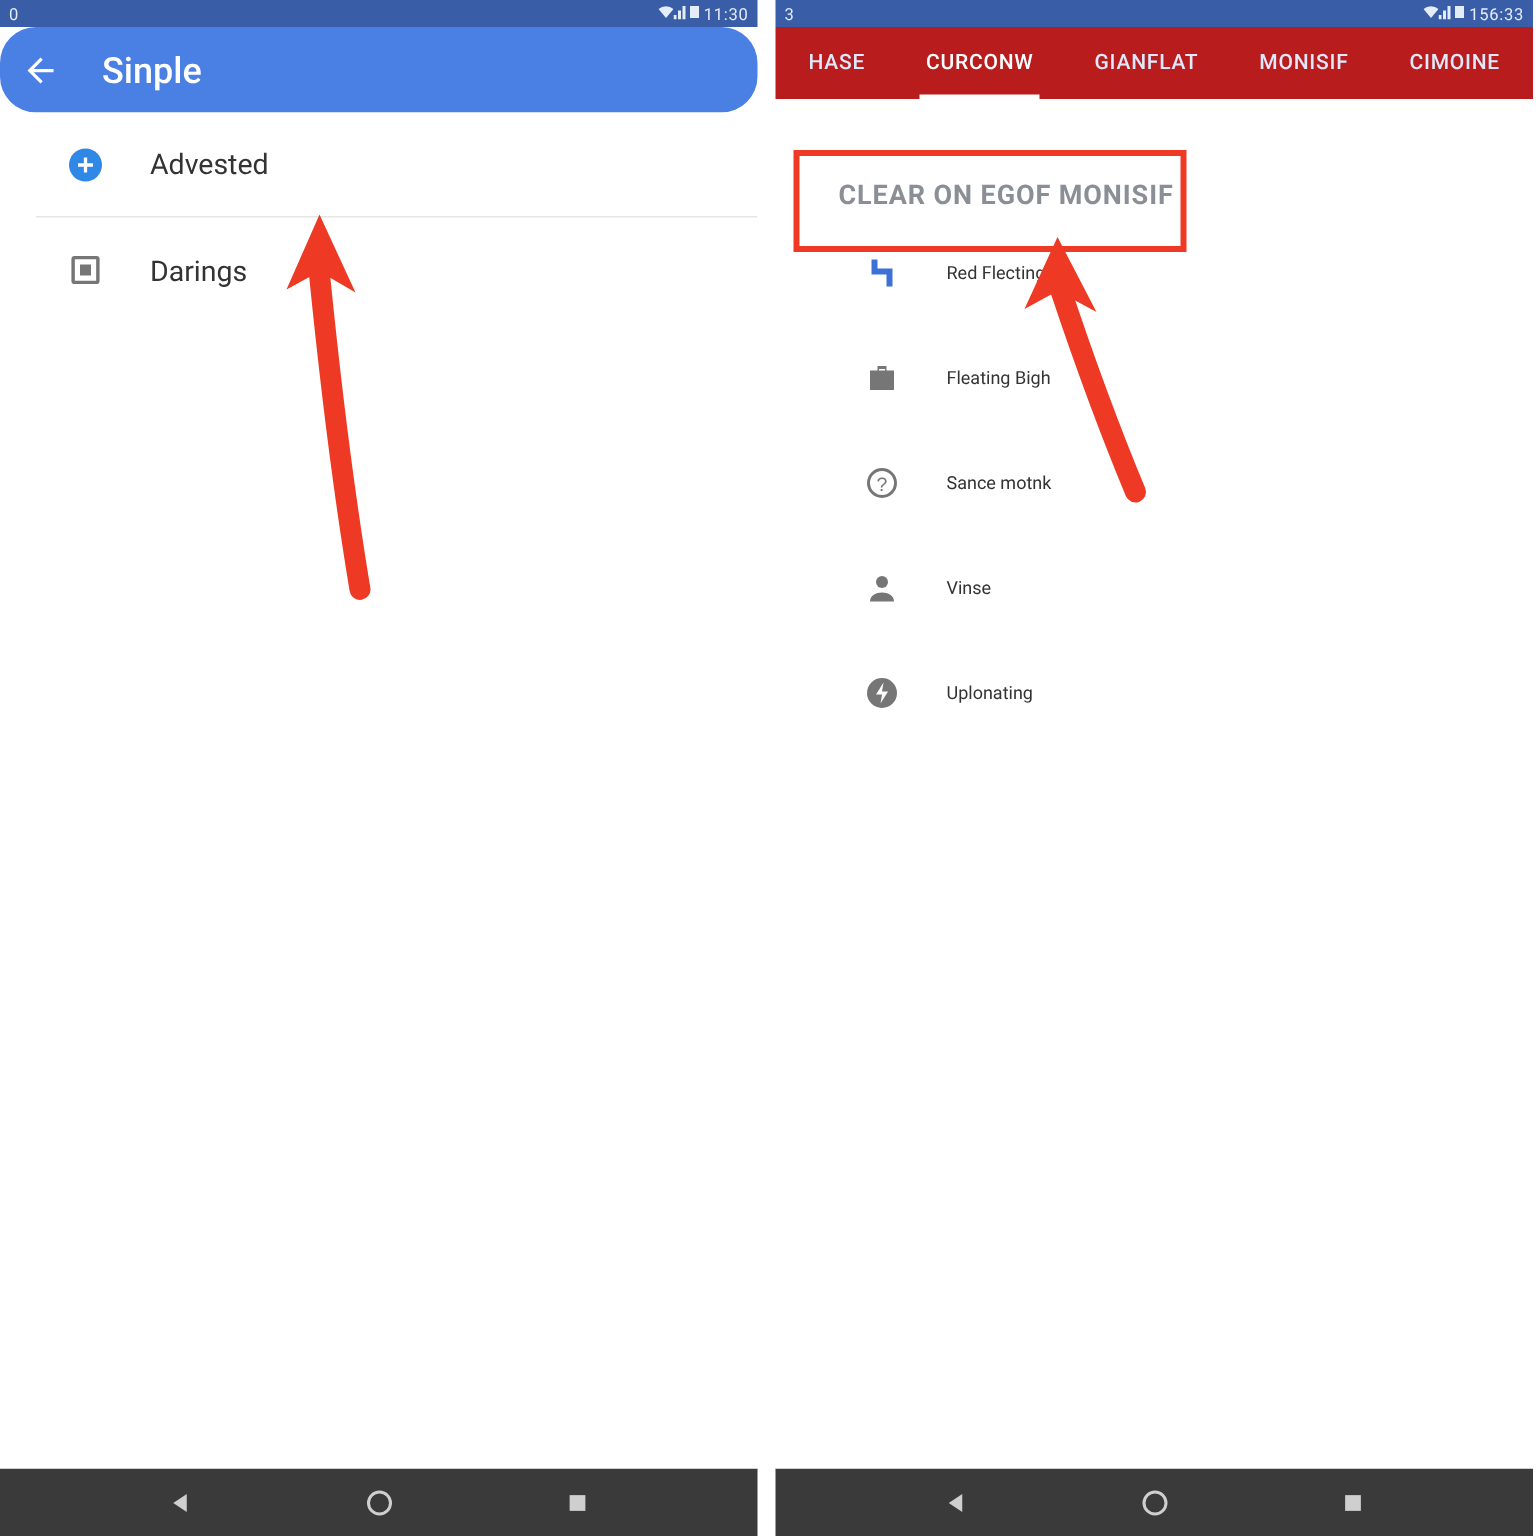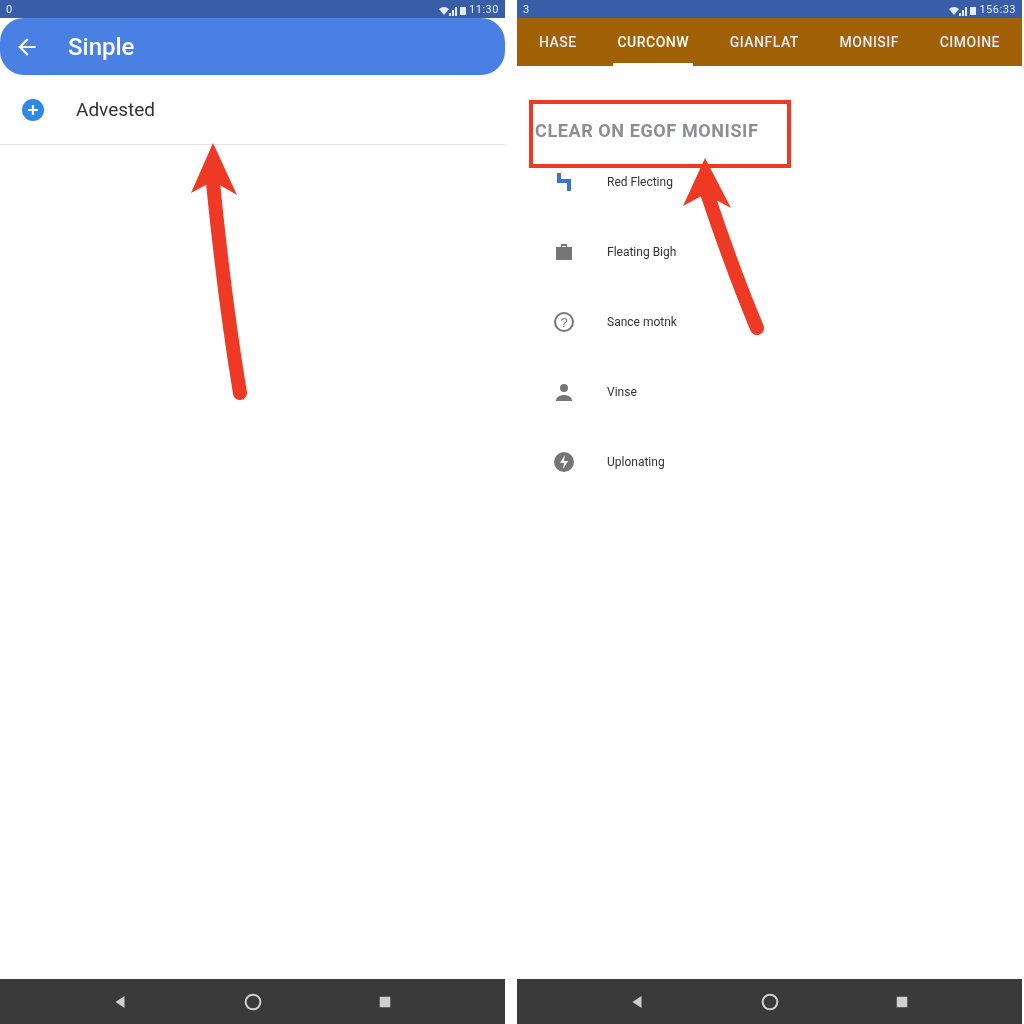--- a/index.html
+++ b/index.html
@@ -27,21 +27,21 @@
     height: 18px;
     background: #3a5da8;
     color: #e4ecf7;
     font-size: 11px;
     display: flex;
     align-items: center;
     padding: 0 6px;
     justify-content: space-between;
     letter-spacing: .5px;
   }
-  .statusbar .sb-right { display:flex; gap:0; align-items:flex-end; }
+  .statusbar .sb-right { display:flex; gap:0; align-items:flex-start; }
   .sb-ico { width:10px; height:10px; display:inline-block; }
 
   
   .appbar {
     background: #4a80e4;
     color: #ffffff;
     display: flex;
     align-items: center;
     padding: 0 14px;
     height: 57px;
@@ -51,21 +51,21 @@
   .appbar .title {
     font-size: 24px;
     font-weight: 500;
     margin-left: 28px;
   }
   .screen-right .appbar .title { font-size: 25px; margin-left: 30px; }
   .nav-btn { width:26px; height:26px; display:flex; align-items:center; justify-content:center; cursor:pointer; }
 
   
   .tabbar {
-    background: #a16207;
+    background: #b91c1c;
     display: flex;
     justify-content: space-between;
     padding: 0 16px;
     height: 48px;
   }
   .tab {
     color: #dfe9fb;
     font-size: 14px;
     font-weight: 500;
     letter-spacing: .5px;
@@ -79,21 +79,21 @@
   .tab.active { color:#ffffff; }
   .tab.active::after {
     content:"";
     position:absolute;
     left:2px; right:2px; bottom:0;
     height:3px;
     background:#ffffff;
   }
 
   
-  .content { flex:1; background:#ffffff; position:relative; overflow:hidden; }
+  .content { flex:1; background:#ffffff; position:relative; overflow:hidden;padding-left:24px; }
   .list-row {
     display:flex;
     align-items:center;
     height:70px;
     padding: 0 20px;
     cursor:pointer;
     position:relative;
   }
   .screen-right .list-row { height:70px; }
   .list-row.divider { border-bottom:1px solid #e5e5e5; }
@@ -170,20 +170,29 @@
     <div class="list-row divider">
       <span class="row-icon">
         <svg width="24" height="24" viewBox="0 0 24 24">
             <circle cx="12" cy="12" r="11" fill="#2f87e6"></circle>
             <path stroke="#fff" stroke-width="2.2" d="M12 7v10M7 12h10"></path>
           </svg>
       </span>
       <span class="row-label">Advested</span>
     </div>
 
+    <div class="list-row">
+      <span class="row-icon">
+        <svg width="22" height="22" viewBox="0 0 24 24">
+            <rect x="3" y="3" width="18" height="18" rx="1" fill="none" stroke="#767676" stroke-width="2.5"></rect>
+            <rect x="8" y="8" width="8" height="8" fill="#767676"></rect>
+          </svg>
+      </span>
+      <span class="row-label">Darings</span>
+    </div>
 
     <svg class="arrow" style="left:185px; top:68px; width:90px; height:260px;" viewBox="0 0 90 260">
       <path d="M55 250 Q40 160 28 40" stroke="#ee3a24" stroke-width="14" fill="none" stroke-linecap="round"></path>
       <path d="M28 0 L6 50 L28 38 L52 52 Z" fill="#ee3a24"></path>
     </svg>
 
   </div>
 
   <div class="navbar">
     <span class="nav-key">

